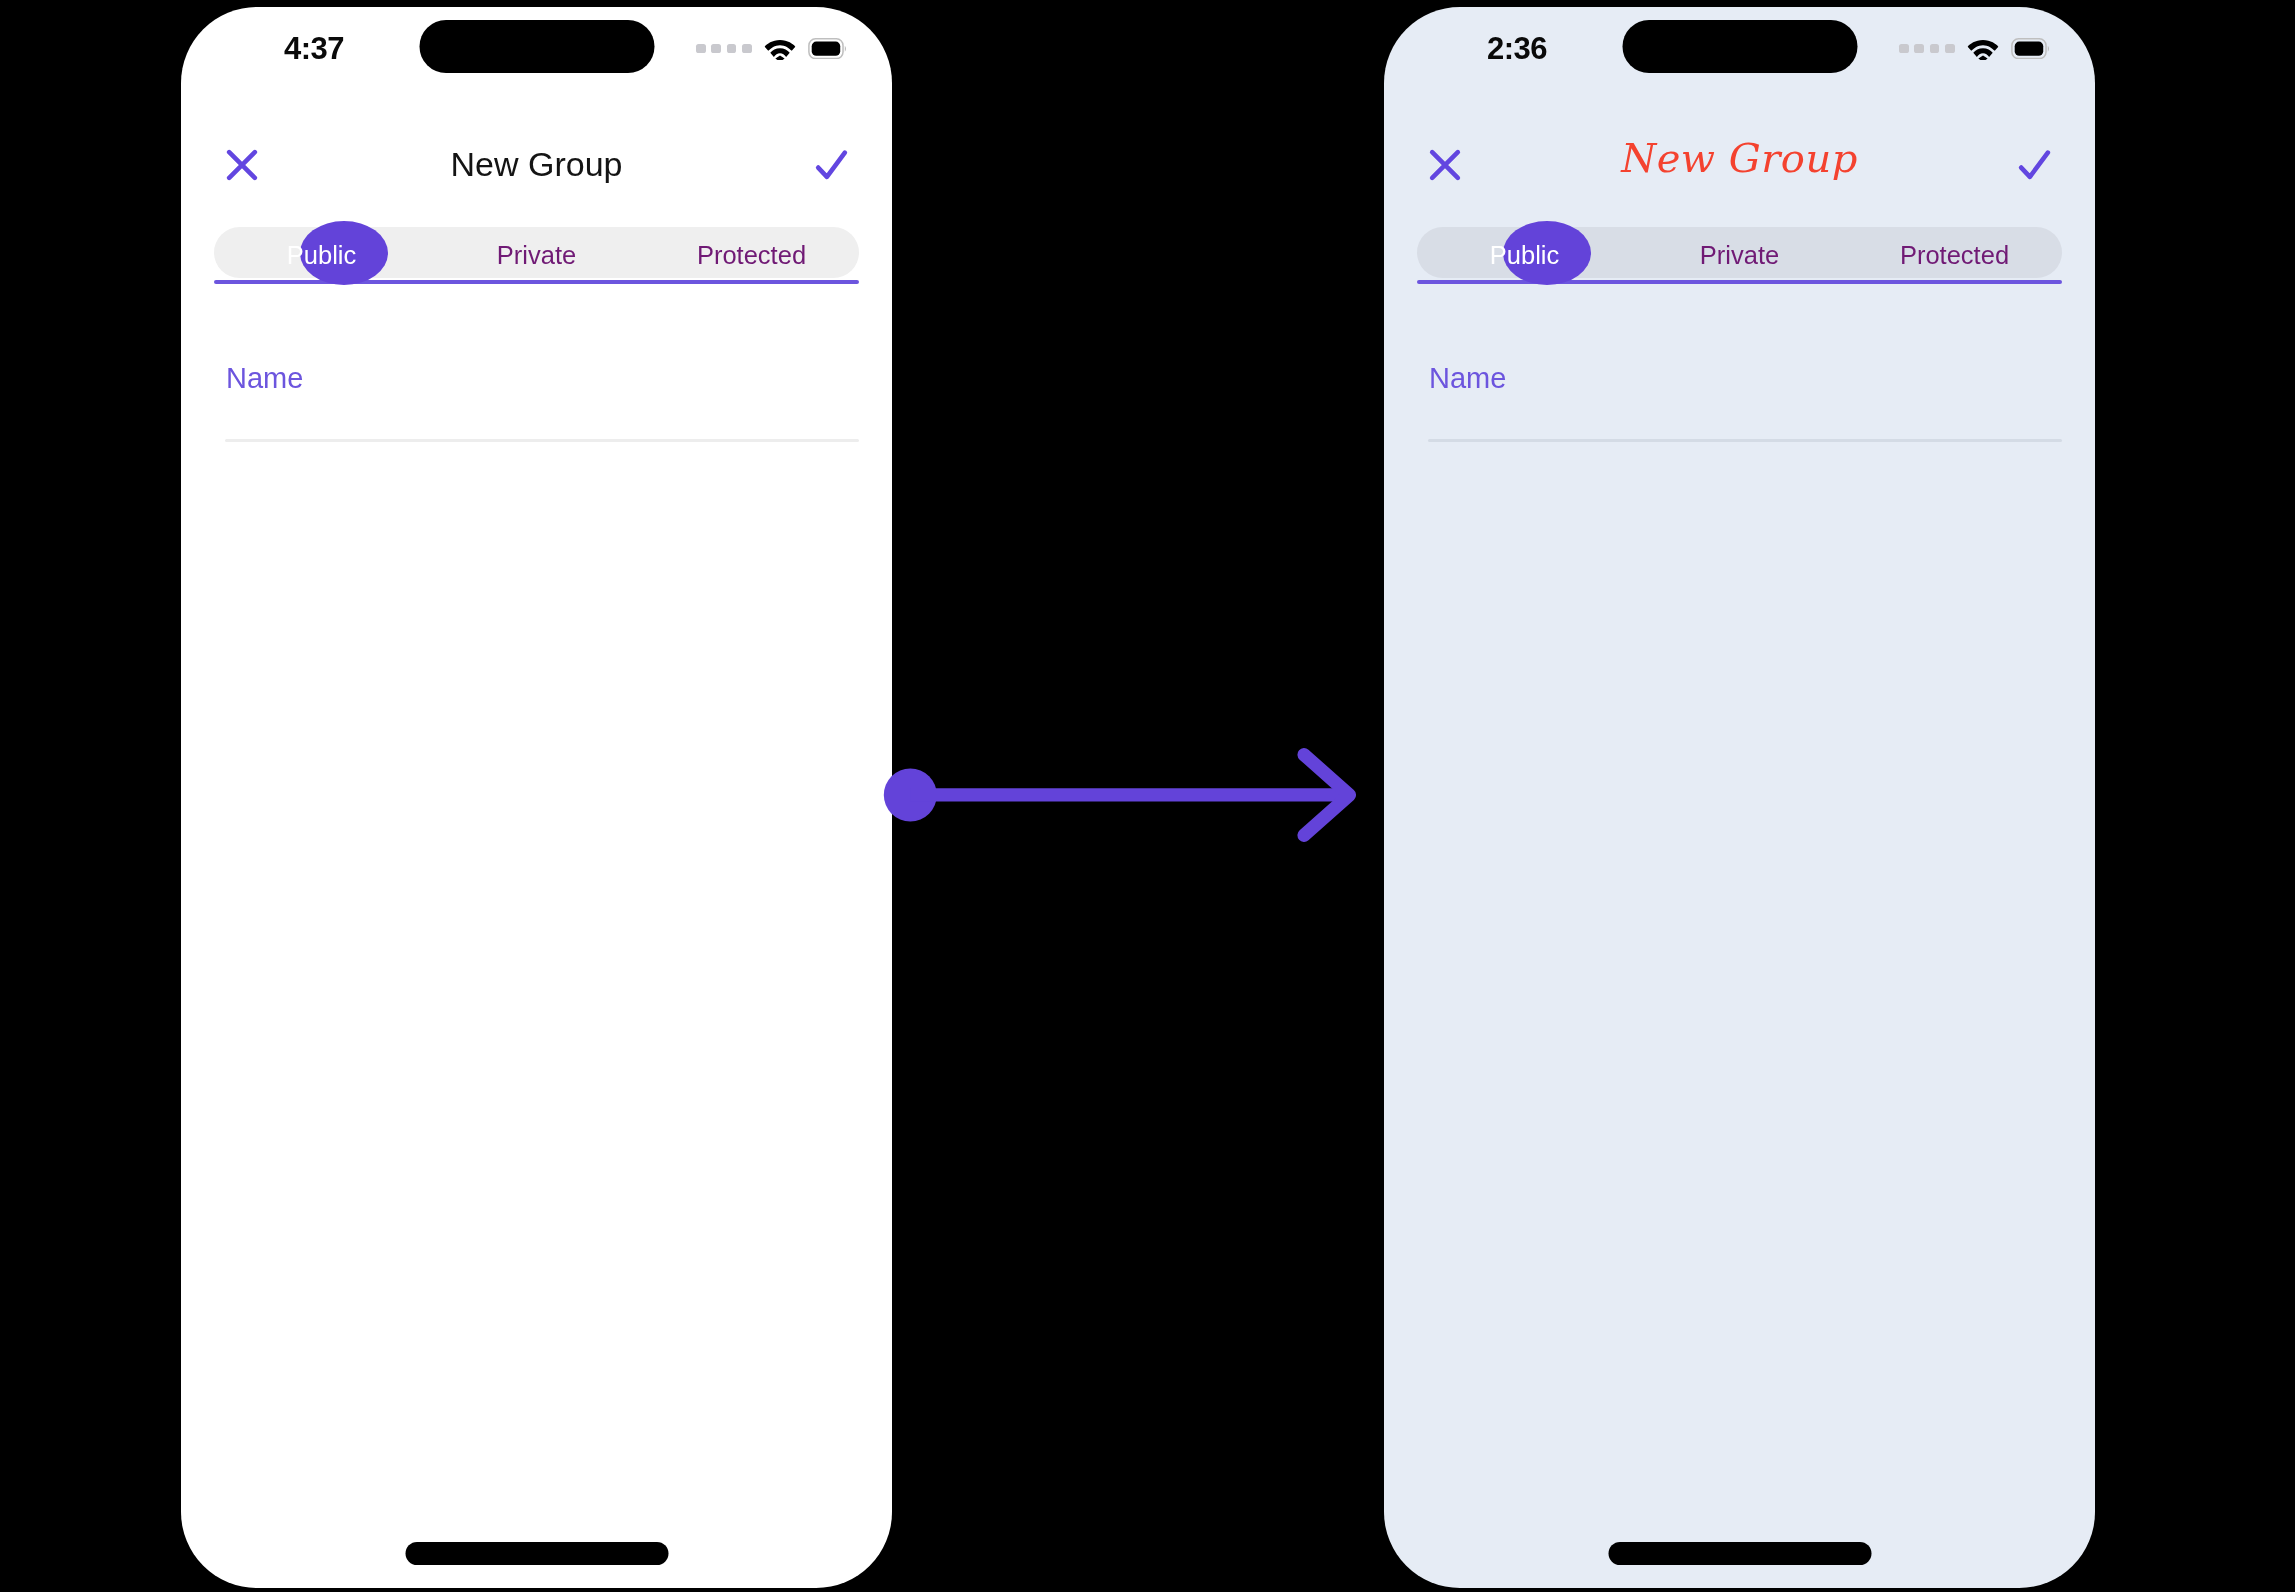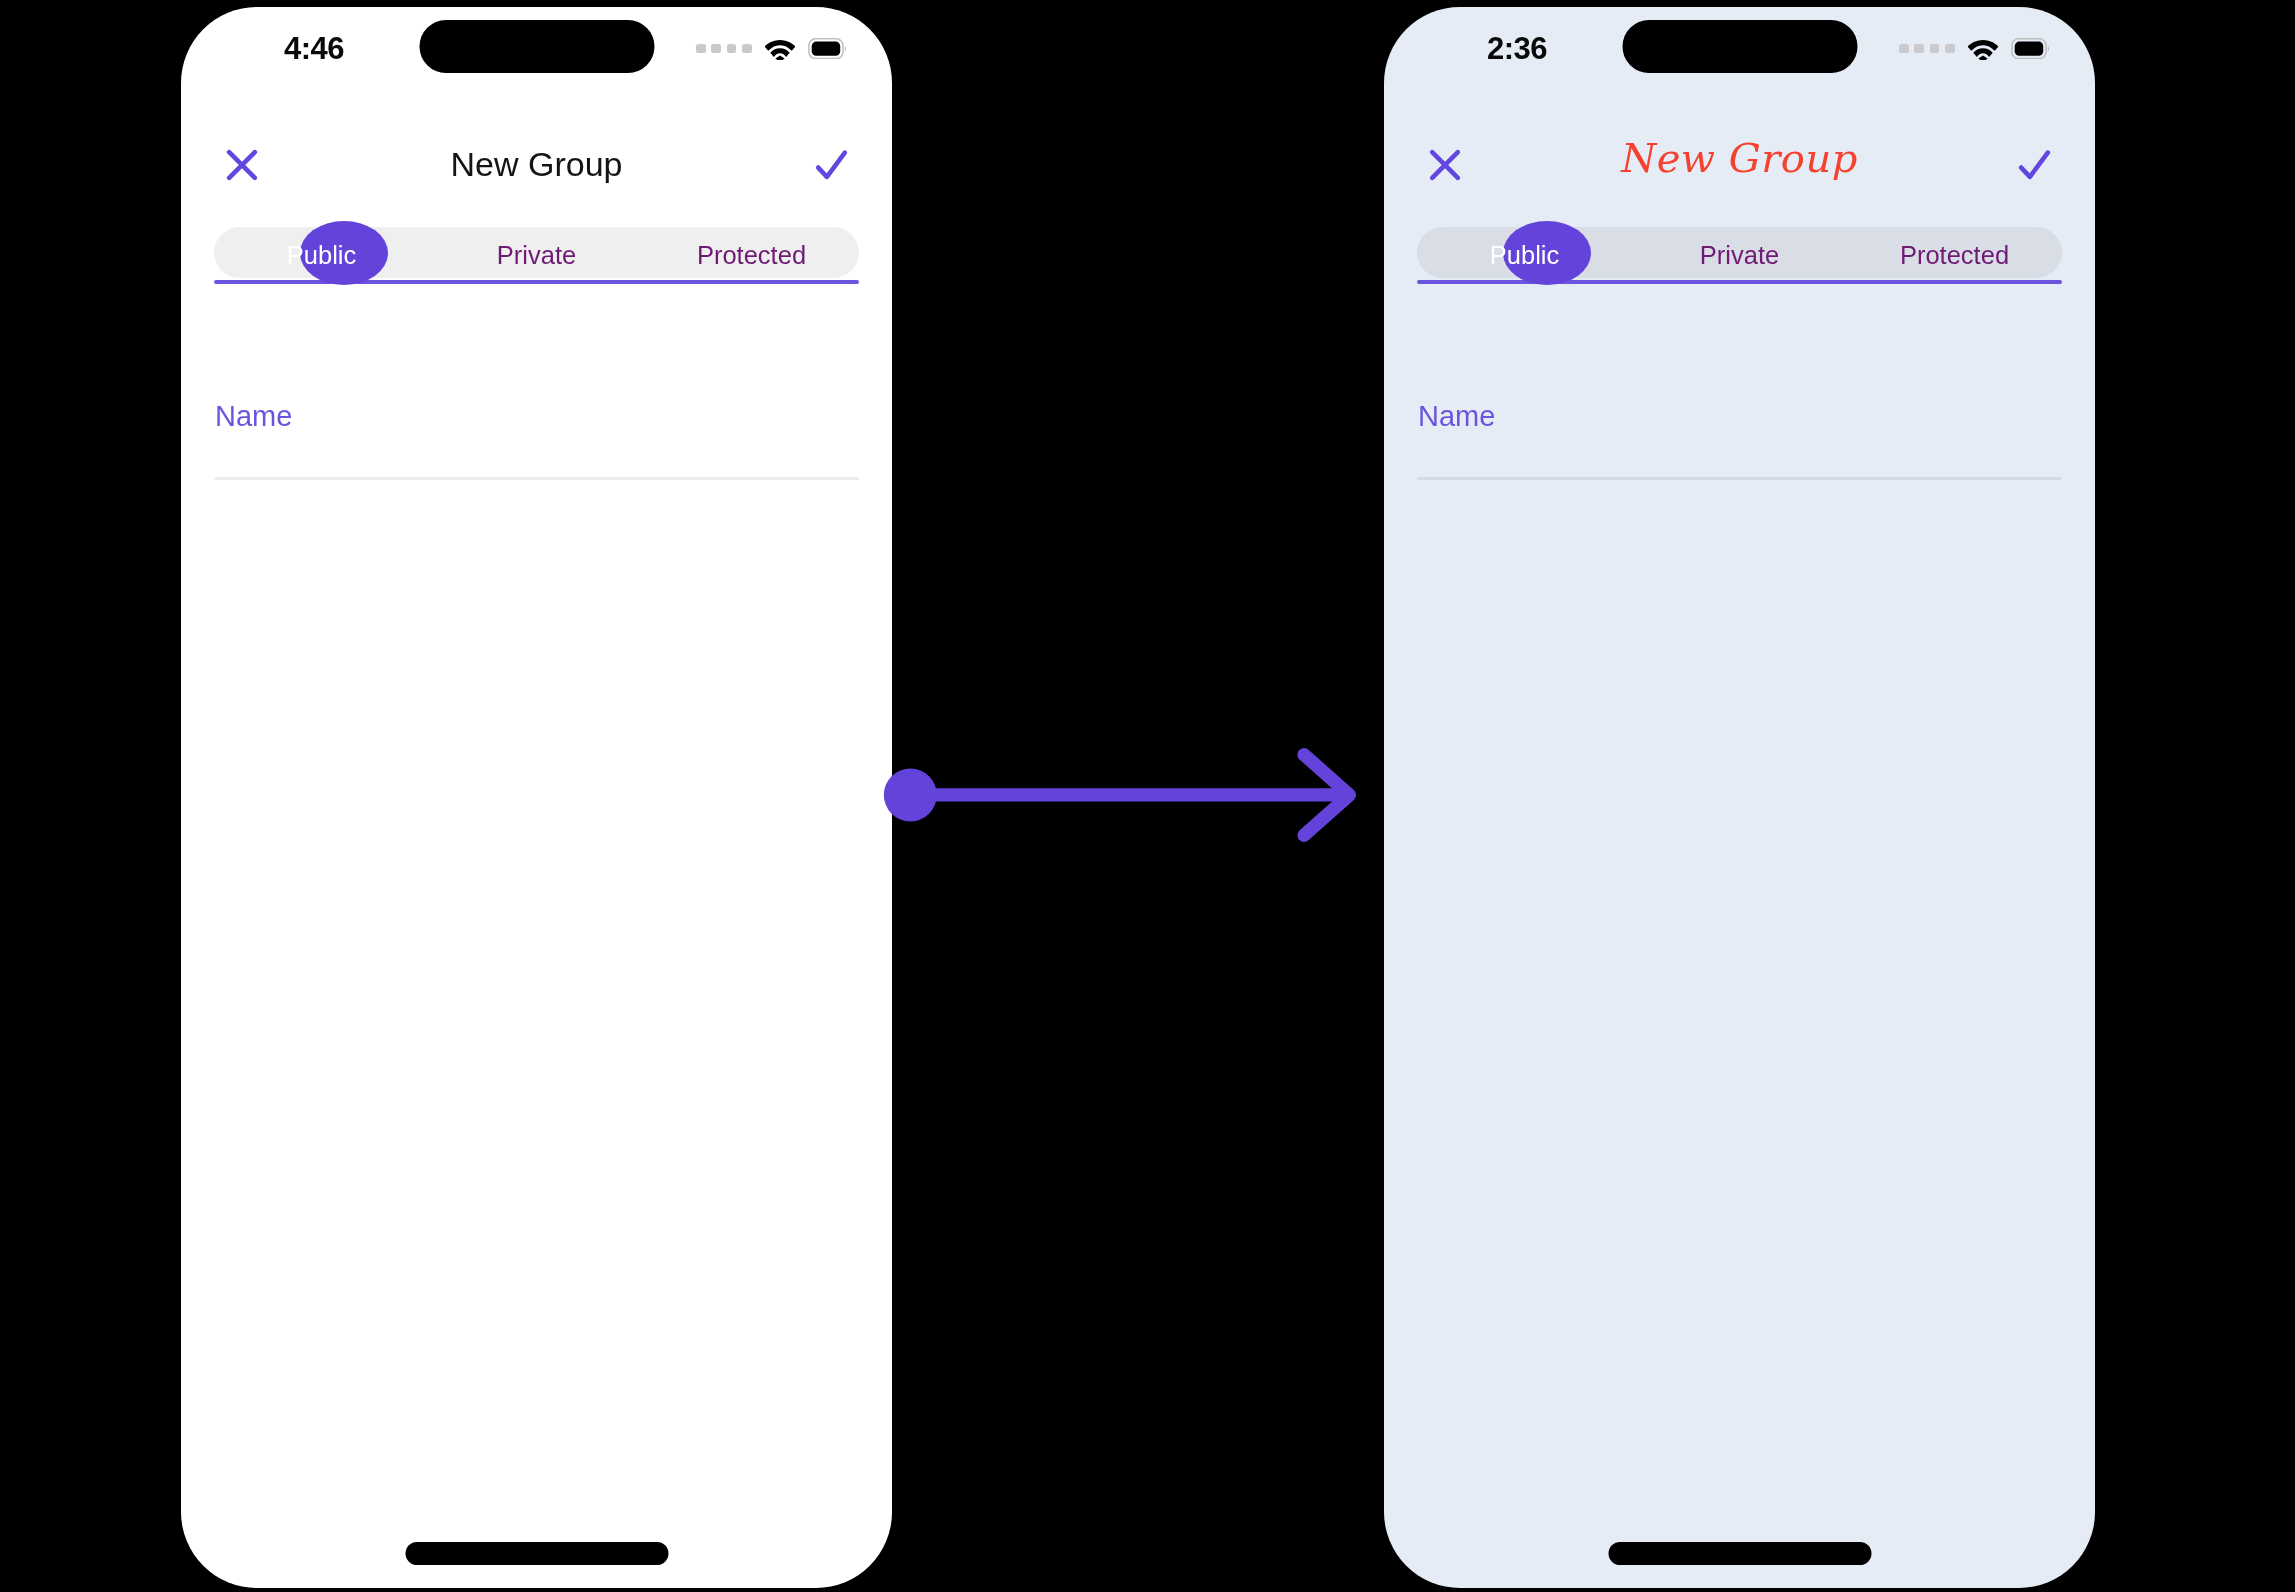--- a/index.html
+++ b/index.html
@@ -114,21 +114,21 @@
     position:absolute;
     left:86px; top:1px;
     width:88px; height:64px;
     background:#6343D9;
     border-radius:50%;
     z-index:1;
   }
 
   
   .field {
-    position:absolute; left:33px; right:33px; top:353px; height:82px;margin-top:38px;
+    position:absolute; left:44px; right:33px; top:353px; height:82px;
   }
   .field-label {
     position:absolute; left:1px; top:2px;
     font-size:29px; color:#6C55DE;
   }
   .field-rule {
     position:absolute; left:0; right:0; bottom:0; height:3.1px;
     border-radius:1.5px;
   }
   .phone.left  .field-rule { background:#EDEDED; }
@@ -152,21 +152,21 @@
 </style>
 </head>
 <body>
 
 <div class="stage">
 
   <div class="phone left">
 
     <div class="status-bar">
       <div class="dynamic-island"></div>
-      <div class="status-time">4:46</div>
+      <div class="status-time">4:37</div>
       <div class="status-right">
         <span class="cell-dots">
           <i></i>
             <i></i>
             <i></i>
             <i></i>
         </span>
         <svg class="wifi-ic" viewBox="0 0 62 46">
           <path d="M31 6 C16 6 5 14 1 19 l7 8 C13 22 21 16 31 16 C41 16 49 22 54 27 l7-8 C57 14 46 6 31 6 Z" fill="#000"></path>
           <path d="M31 22 C23 22 16 26 12 31 l7 8 C22 35 26 32 31 32 C36 32 40 35 43 39 l7-8 C46 26 39 22 31 22 Z" fill="#000"></path>

